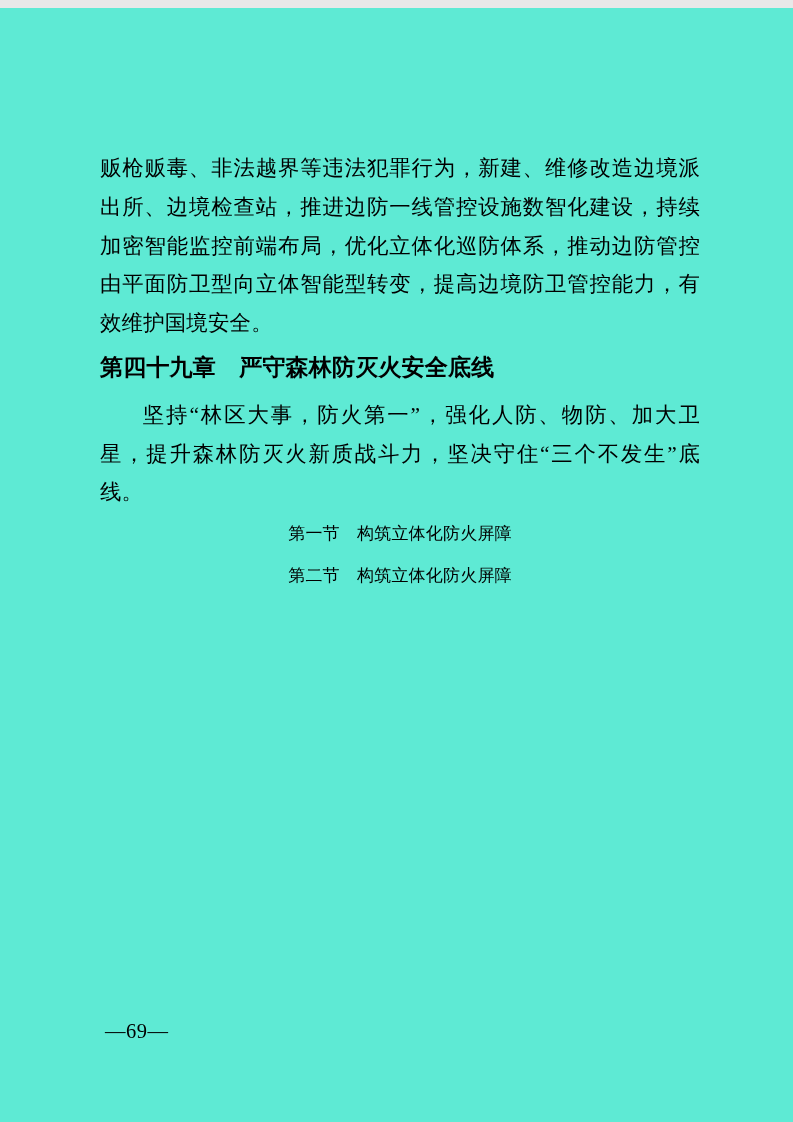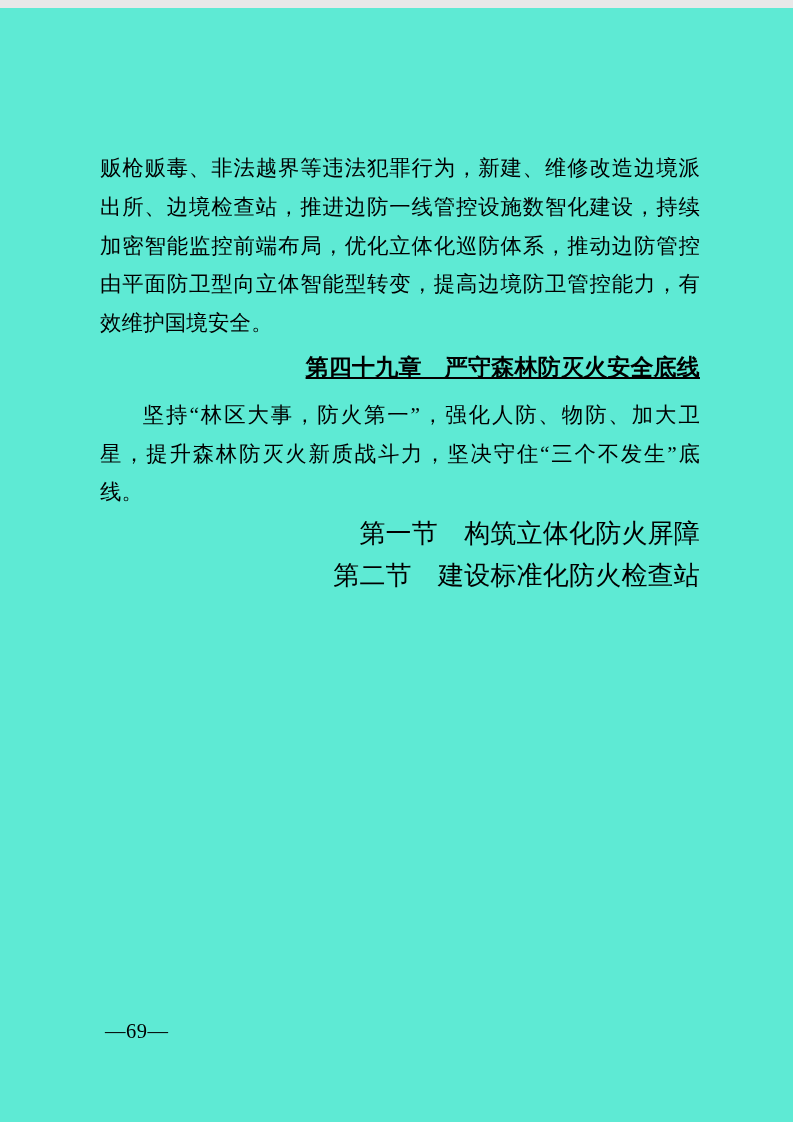--- a/index.html
+++ b/index.html
@@ -32,30 +32,29 @@
     margin: 0;
     text-indent: 2em;
   }
   .content p.no-indent {
     text-indent: 0;
   }
   .chapter-heading {
     margin: 6px 0 8px 0;
     font-size: 23px;
     font-weight: bold;
-    text-align: right;
+    text-align: left;
     text-indent: 0;
     line-height: 38.8px;
-    text-decoration: underline;
   }
   .section-heading {
     margin: 3px 0 3px 0;
-    font-size: 26px;
+    font-size: 17px;
     font-weight: normal;
-    text-align: right;
+    text-align: center;
     text-indent: 0;
     line-height: 38.8px;
   }
   .page-footer {
     position: absolute;
     left: 105px;
     top: 1009px;
     font-size: 20.5px;
     line-height: 28px;
     letter-spacing: 0.5px;
@@ -63,16 +62,16 @@
 </style>
 </head>
 <body>
 
 <div class="page">
   <div class="content">
     <p class="no-indent">贩枪贩毒、非法越界等违法犯罪行为，新建、维修改造边境派出所、边境检查站，推进边防一线管控设施数智化建设，持续加密智能监控前端布局，优化立体化巡防体系，推动边防管控由平面防卫型向立体智能型转变，提高边境防卫管控能力，有效维护国境安全。</p>
     <h2 class="chapter-heading">第四十九章　严守森林防灭火安全底线</h2>
     <p>坚持“林区大事，防火第一”，强化人防、物防、加大卫星，提升森林防灭火新质战斗力，坚决守住“三个不发生”底线。</p>
     <h3 class="section-heading">第一节　构筑立体化防火屏障</h3>
-    <h3 class="section-heading">第二节　建设标准化防火检查站</h3>
+    <h3 class="section-heading">第二节　构筑立体化防火屏障</h3>
   </div>
   <div class="page-footer">—69—</div>
 </div>
 
 </body></html>

